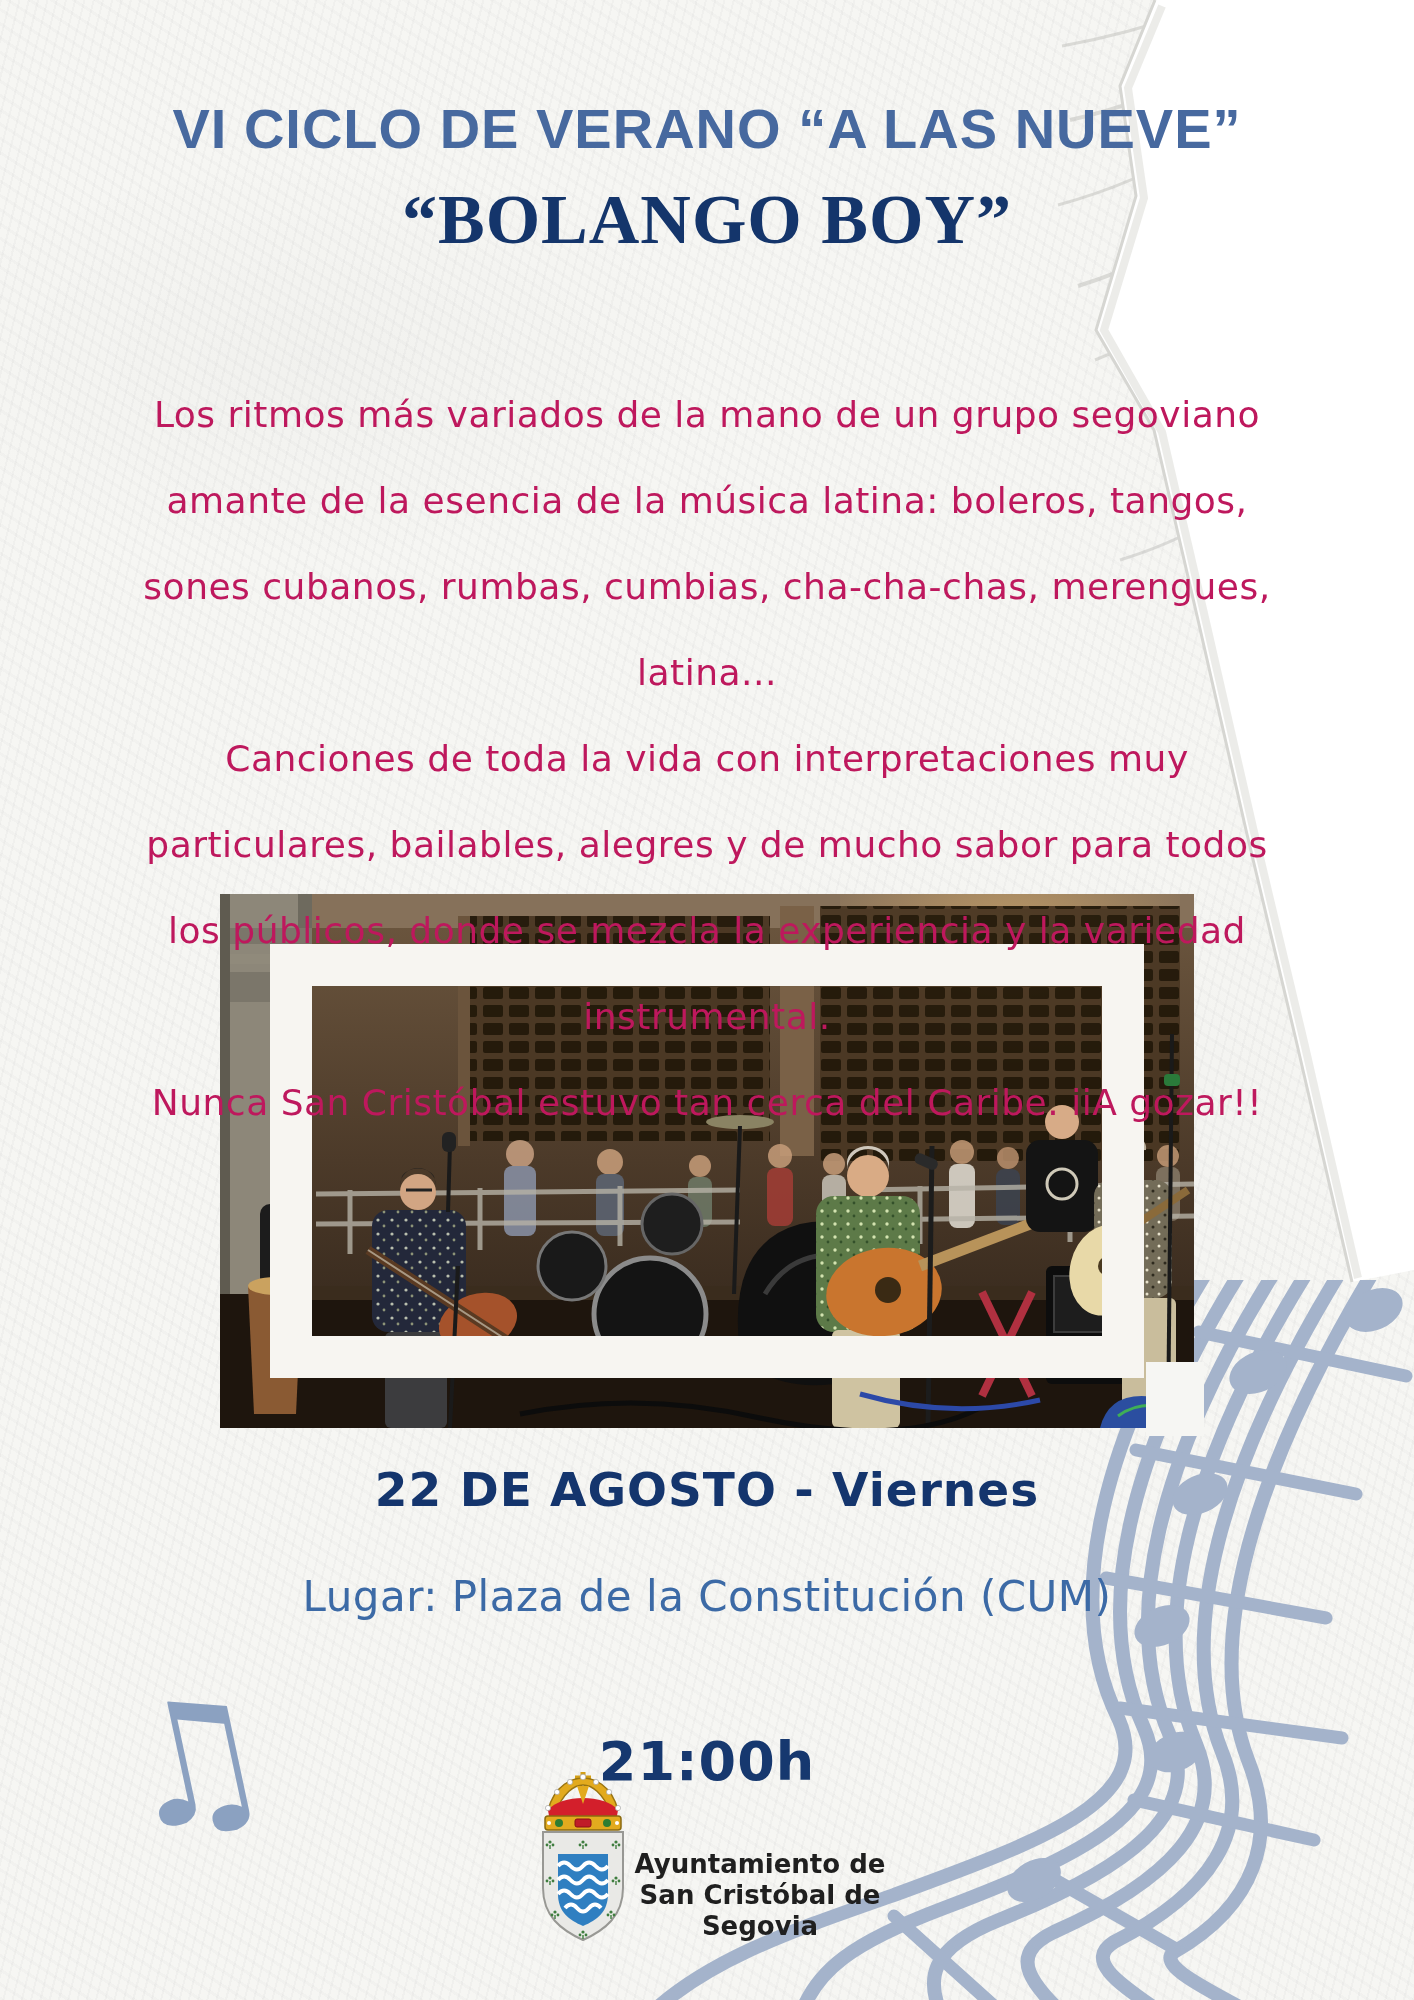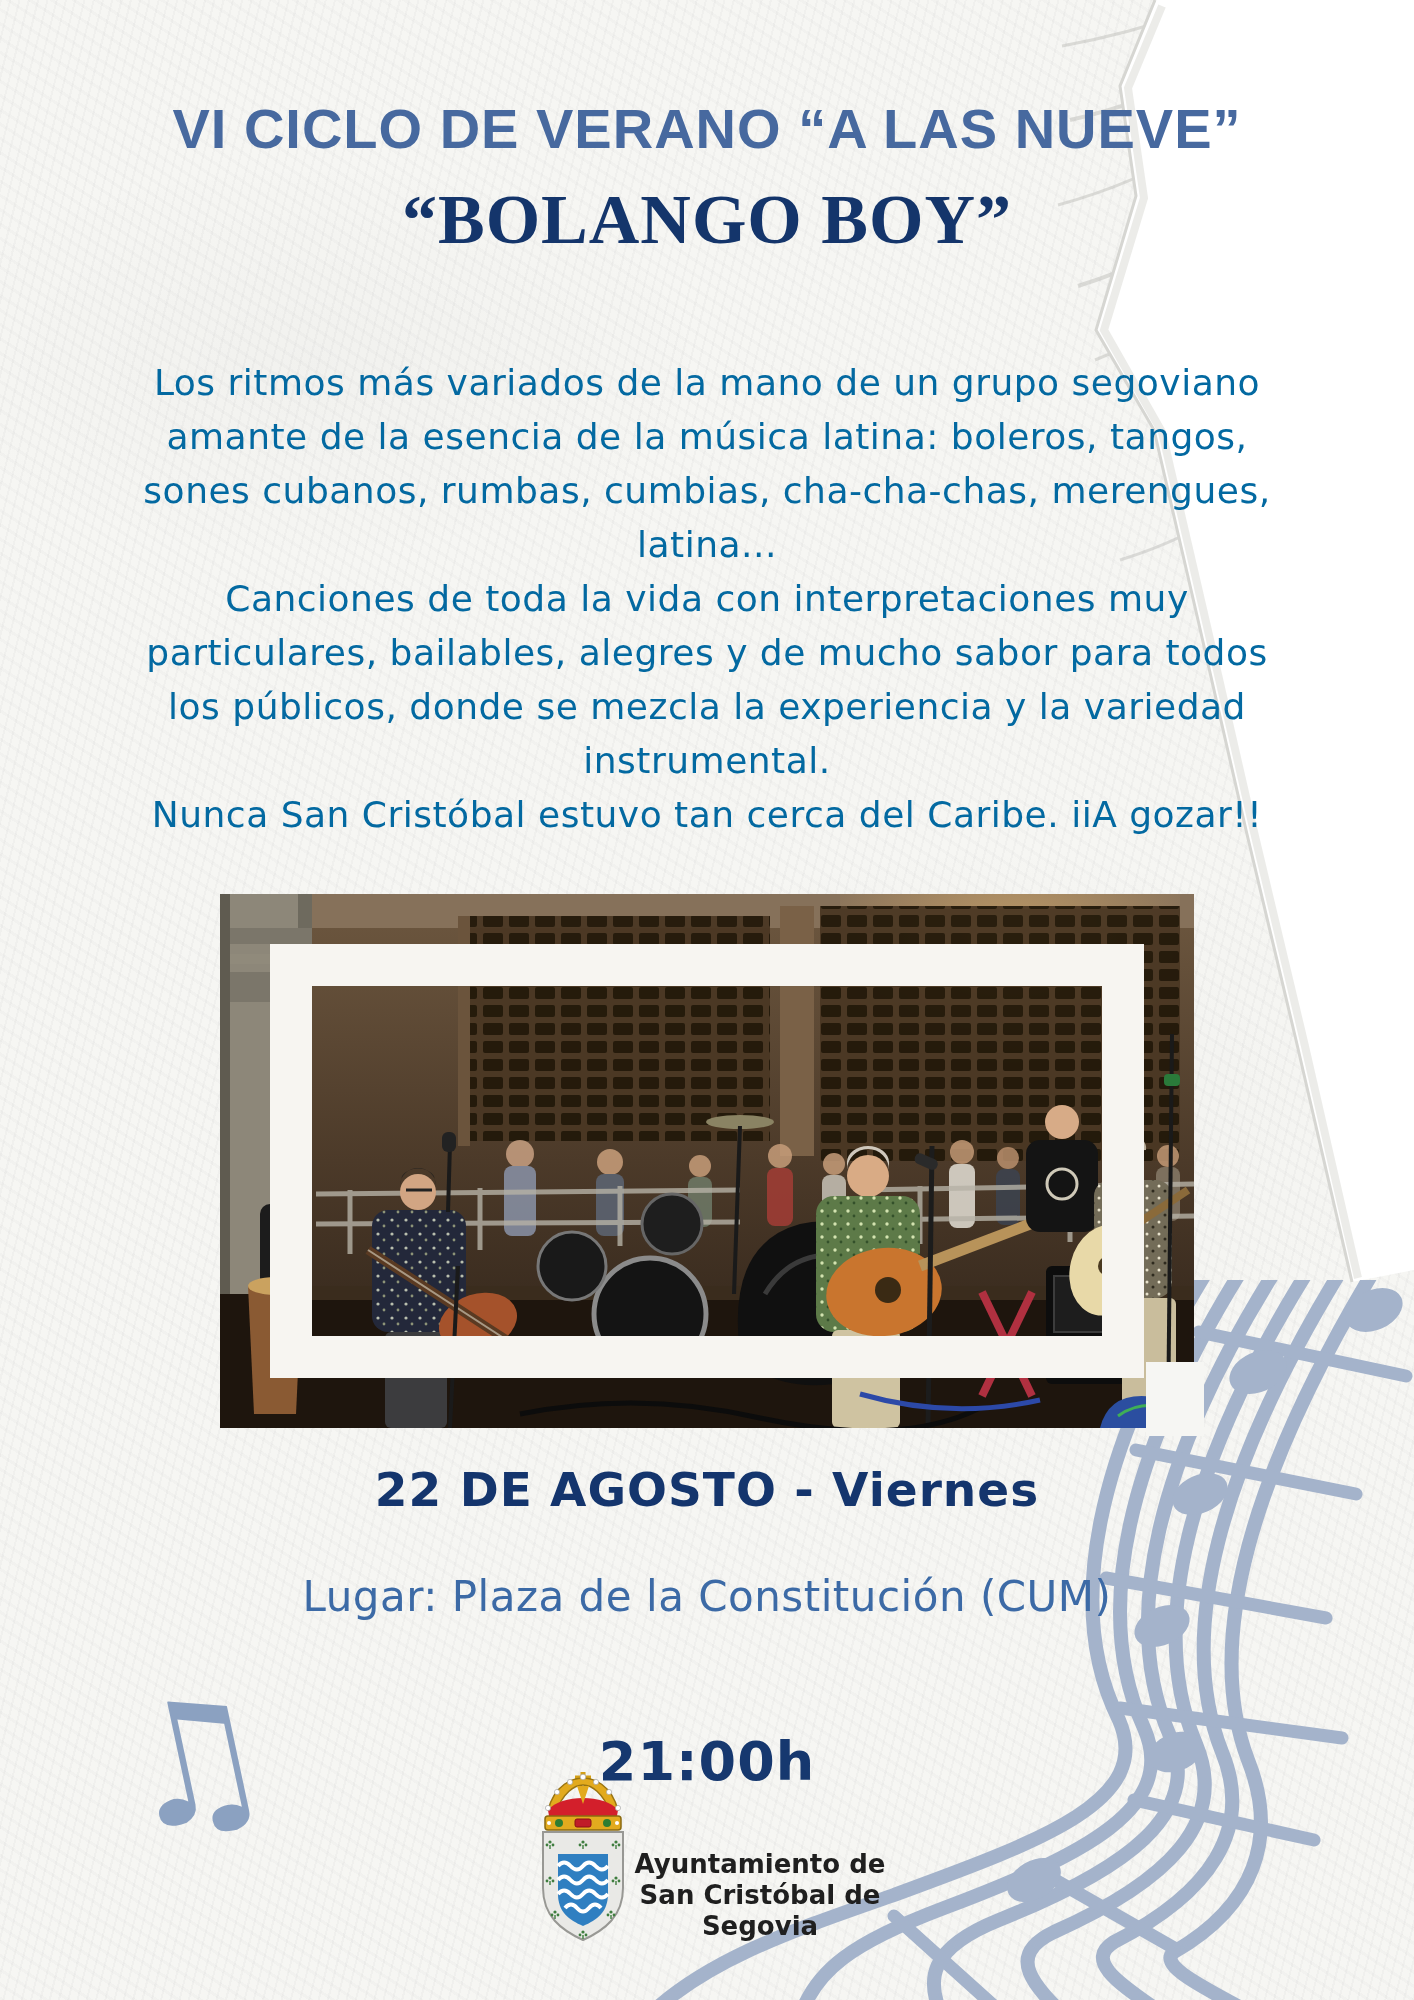--- a/index.html
+++ b/index.html
@@ -19,22 +19,23 @@
   .series-title{
     top:96px;font-family:"Liberation Sans",sans-serif;font-weight:bold;
     font-size:56px;letter-spacing:1px;color:#47699f;z-index:3;
   }
   .main-title{
     top:180px;font-family:"Liberation Serif",serif;font-weight:bold;
     font-size:70px;letter-spacing:1px;color:#14356b;z-index:3;
   }
   .description{top:356px;z-index:3;}
   .description .line{
-    font-size:36px;line-height:54px;color:#0369a1;font-weight:500;
+    font-size:36px;line-height:54px;color:#be185d;font-weight:500;
     letter-spacing:0.5px;
+    margin-top:32px;
   }
 
   .photo-wrap{left:220px;top:894px;width:974px;height:534px;z-index:2;}
   .photo-frame{
     position:absolute;left:50px;top:50px;right:50px;bottom:50px;
     border:42px solid #f7f5f1;box-sizing:border-box;pointer-events:none;
   }
   .photo-notch{left:1146px;top:1362px;width:58px;height:74px;background:#f6f6f3;z-index:2;}
 
   .event-date{top:1462px;font-size:47px;font-weight:bold;color:#14356d;letter-spacing:1px;z-index:3;}

